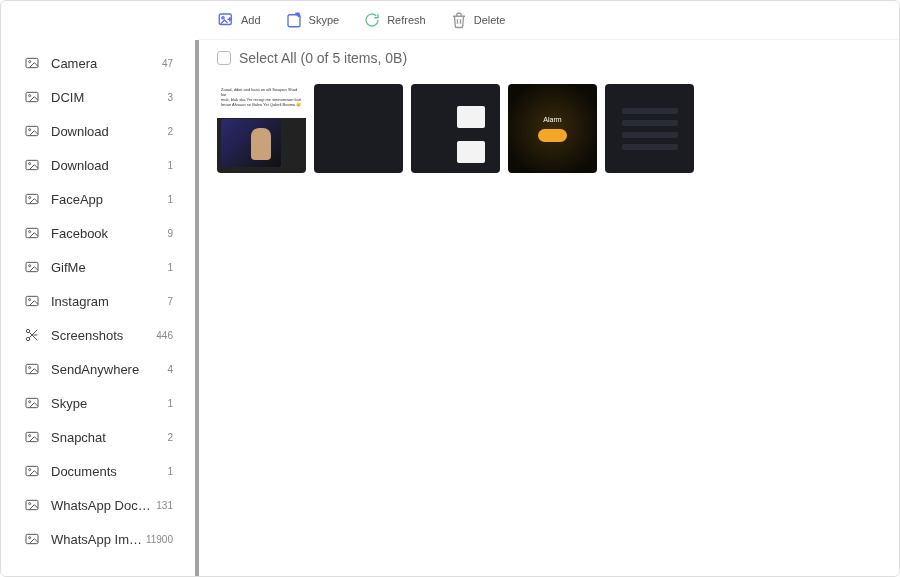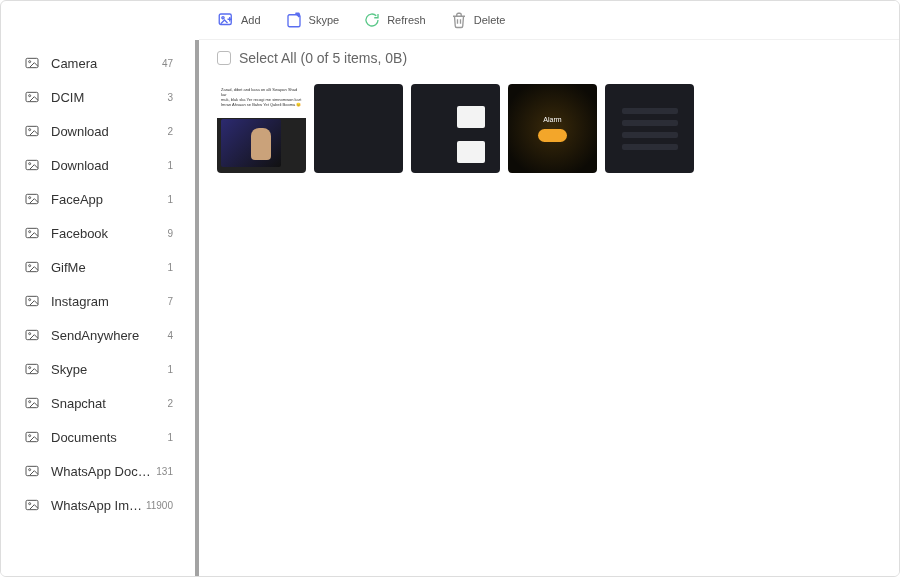--- a/index.html
+++ b/index.html
@@ -139,20 +139,31 @@
             <circle cx="8.5" cy="10" r="1.5"></circle>
             <path d="M21 17l-5.5-5.5L9 18"></path>
           </svg>
         </span>
         <span class="label">Instagram</span>
         <span class="count">7</span>
       </div>
       <div class="sidebar-item">
         <span class="icon">
           <svg viewBox="0 0 24 24">
+            <circle cx="6" cy="6" r="2.5"></circle>
+            <circle cx="6" cy="18" r="2.5"></circle>
+            <path d="M20 4L8.1 15.9M20 20L8.1 8.1M14 12l6 0"></path>
+          </svg>
+        </span>
+        <span class="label">Screenshots</span>
+        <span class="count">446</span>
+      </div>
+      <div class="sidebar-item">
+        <span class="icon">
+          <svg viewBox="0 0 24 24">
             <rect x="3" y="5" width="18" height="14" rx="2"></rect>
             <circle cx="8.5" cy="10" r="1.5"></circle>
             <path d="M21 17l-5.5-5.5L9 18"></path>
           </svg>
         </span>
         <span class="label">SendAnywhere</span>
         <span class="count">4</span>
       </div>
       <div class="sidebar-item">
         <span class="icon">

